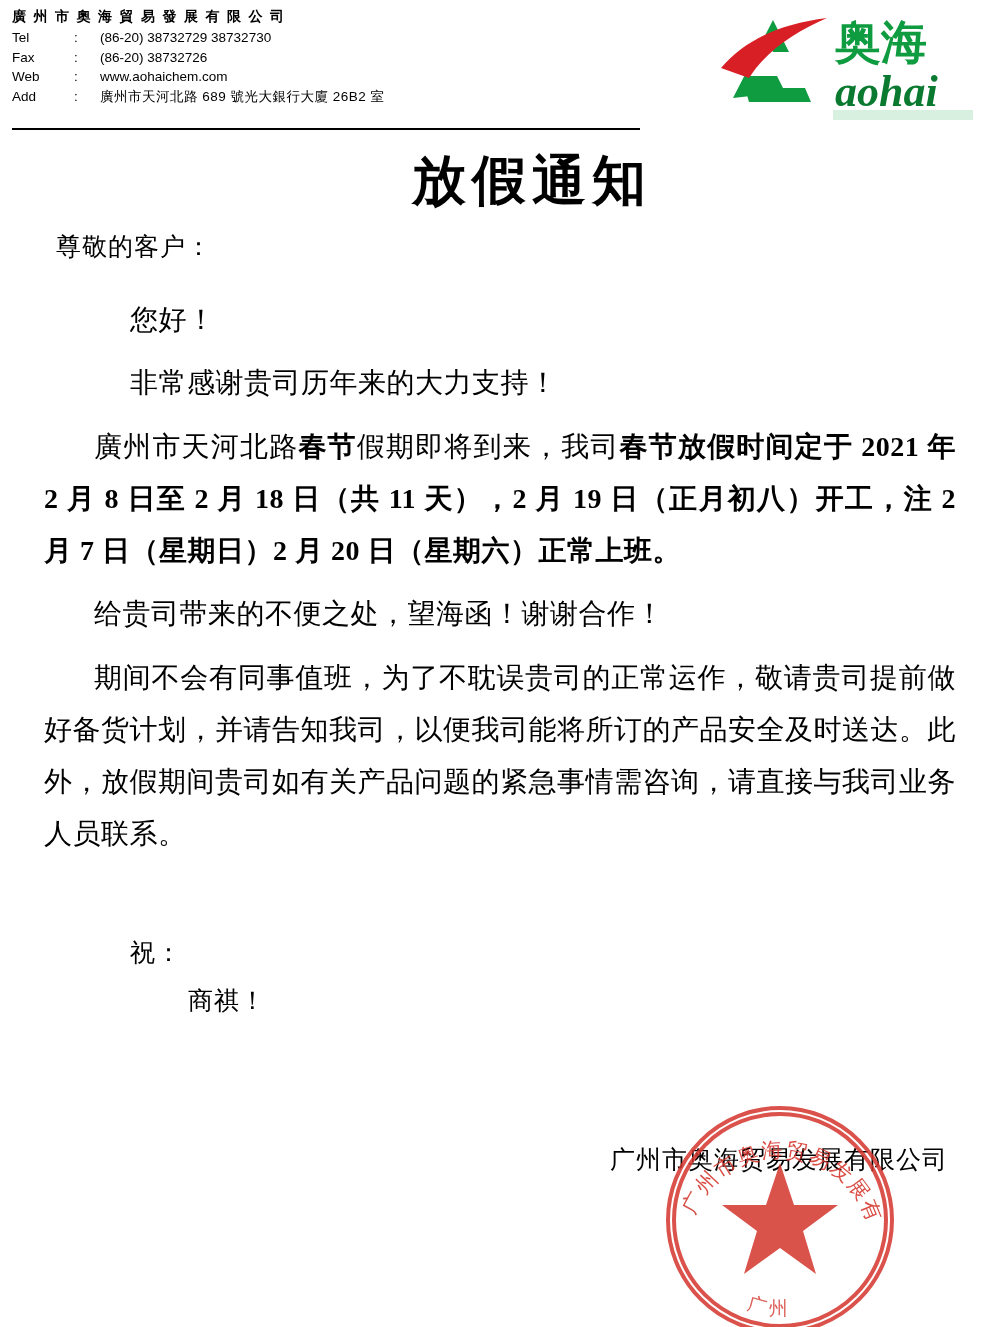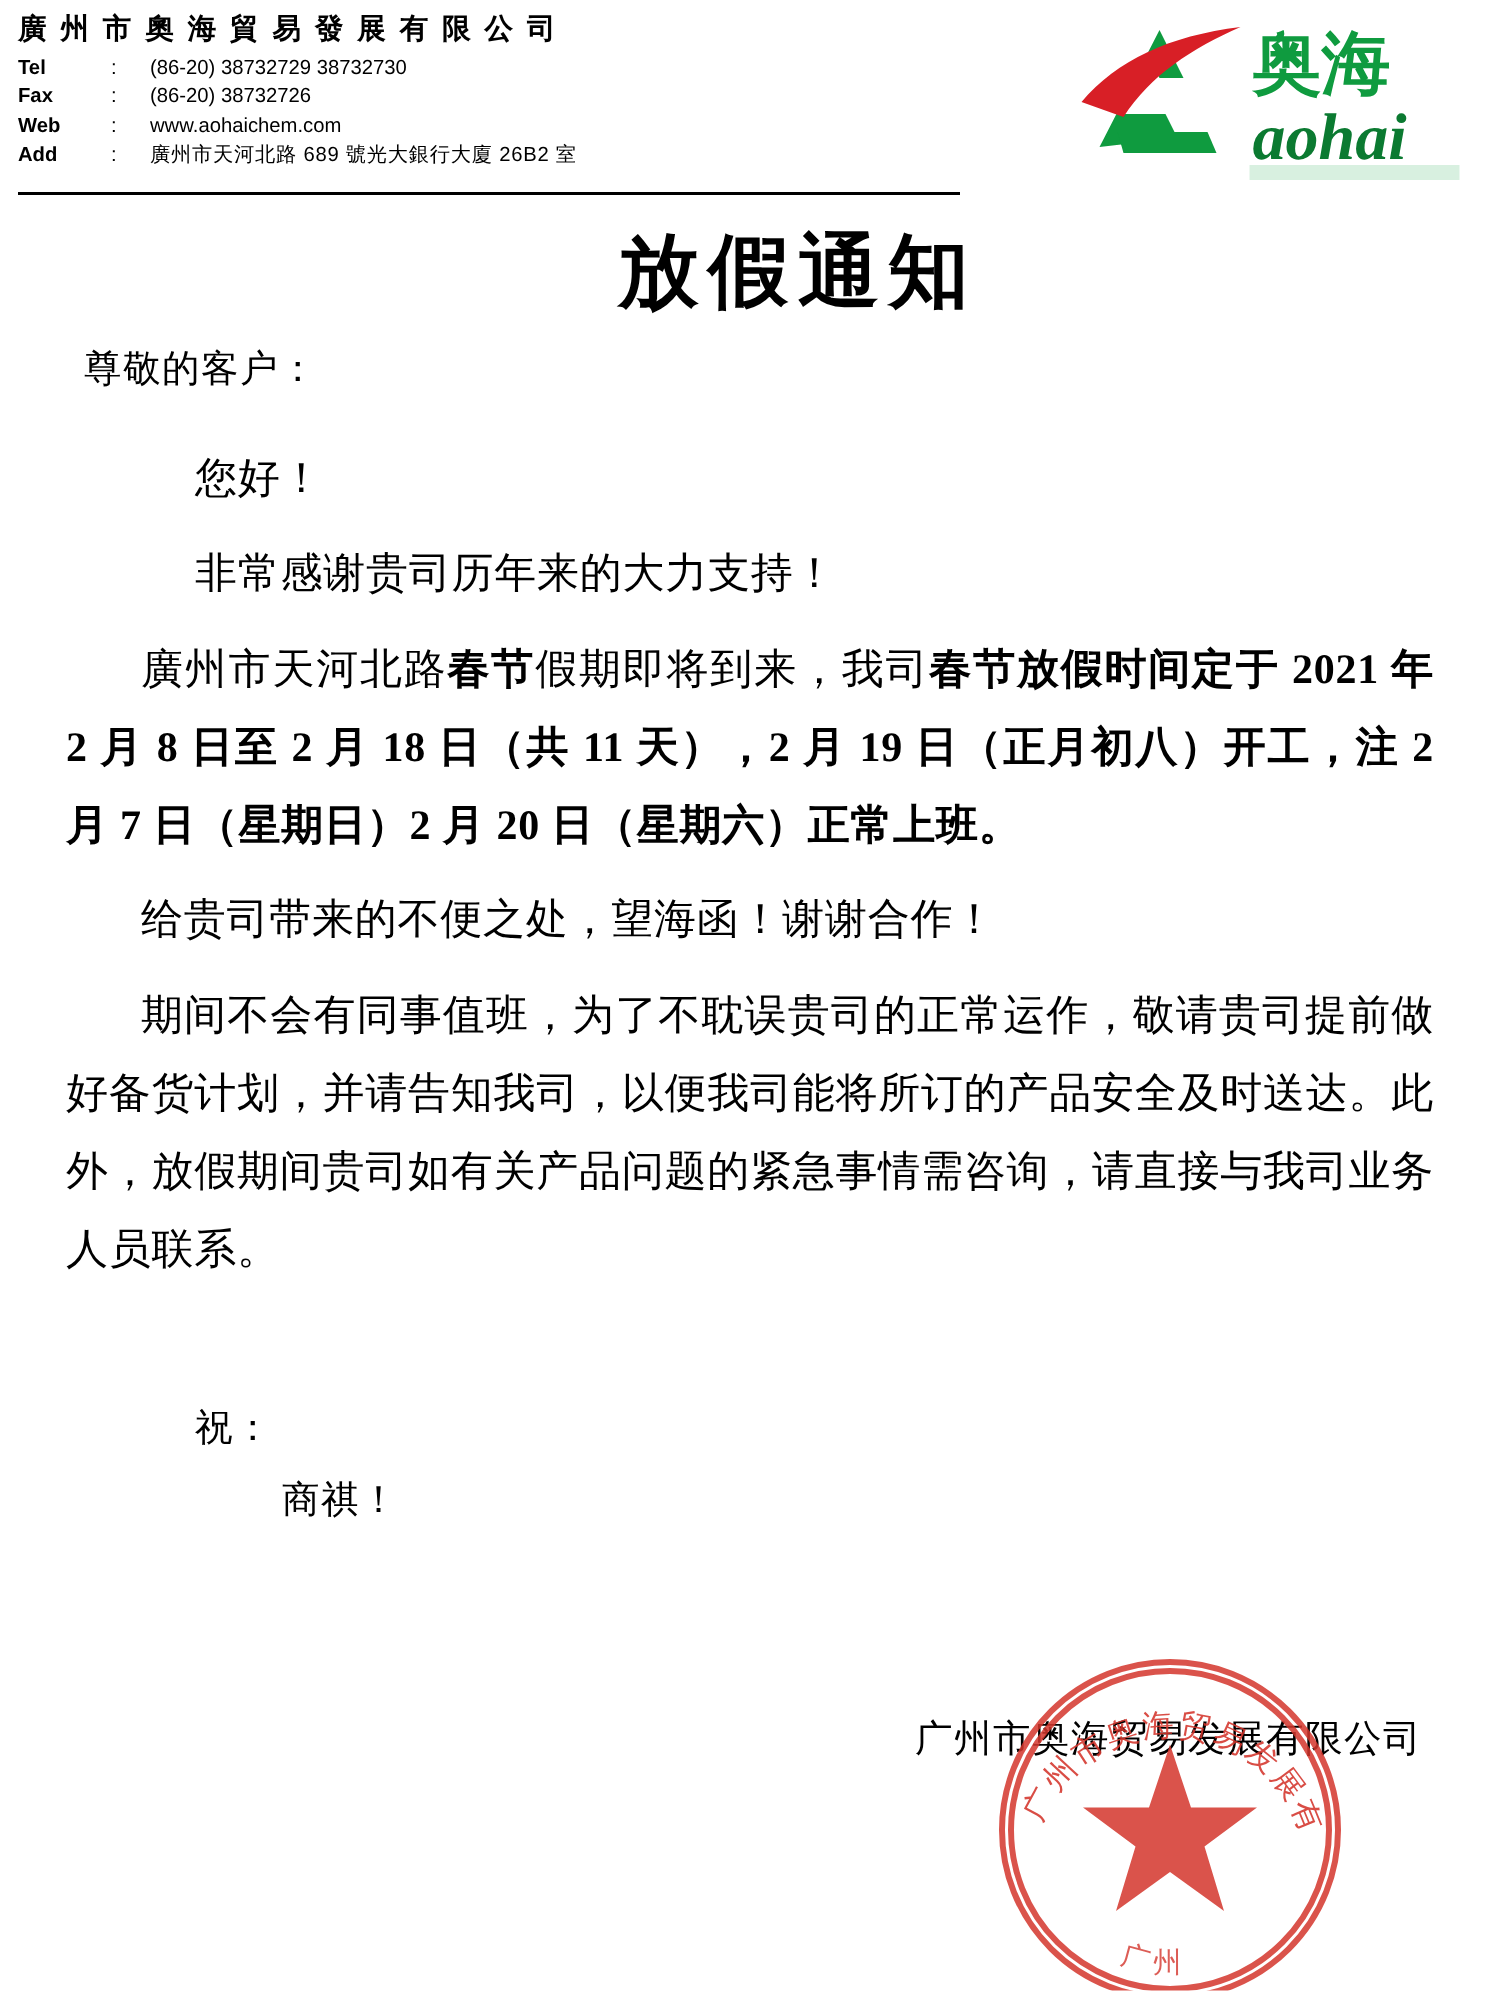--- a/index.html
+++ b/index.html
@@ -18,41 +18,41 @@
 
   
   .letterhead {
     position: absolute;
     top: 8px;
     left: 12px;
     width: 976px;
     height: 120px;
   }
   .company-name {
-    font-family: Liberation Sans, sans-serif;
-    font-size: 19px;
+    font-family: Liberation Serif, serif;
+    font-size: 14px;
     font-weight: bold;
     letter-spacing: 2px;
     line-height: 1.3;
     margin: 0 0 2px 0;
   }
   .contact-table {
     border-collapse: collapse;
     font-family: "Liberation Sans", sans-serif;
     font-size: 13.5px;
     line-height: 1.45;
   }
   .contact-table td {
     padding: 0 0 0 0;
     vertical-align: top;
     white-space: nowrap;
   }
   .contact-label {
     width: 62px;
-    font-weight: bold;
+    font-weight: normal;
   }
   .contact-colon {
     width: 26px;
   }
   .contact-value {
     font-weight: normal;
   }
   .contact-value.cjk {
     font-family: "Liberation Sans", sans-serif;
     letter-spacing: 0.5px;

